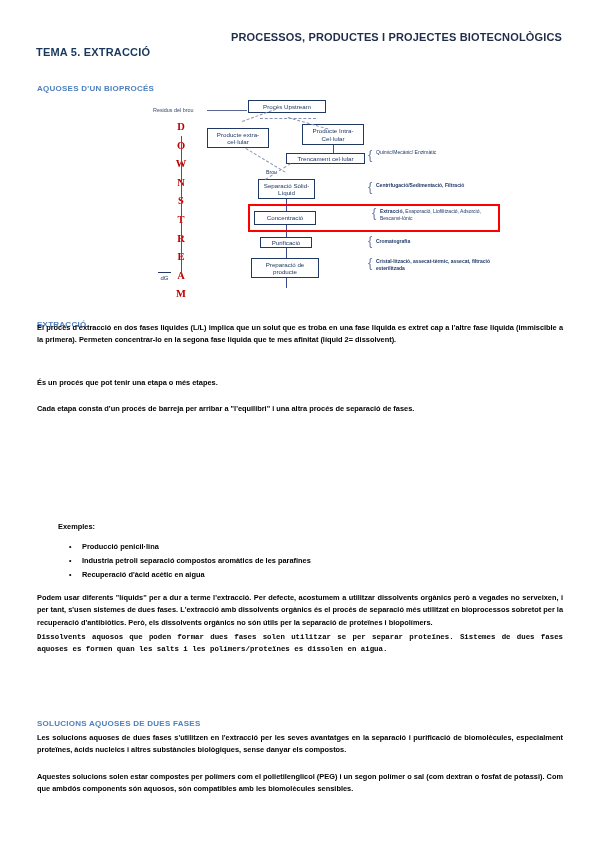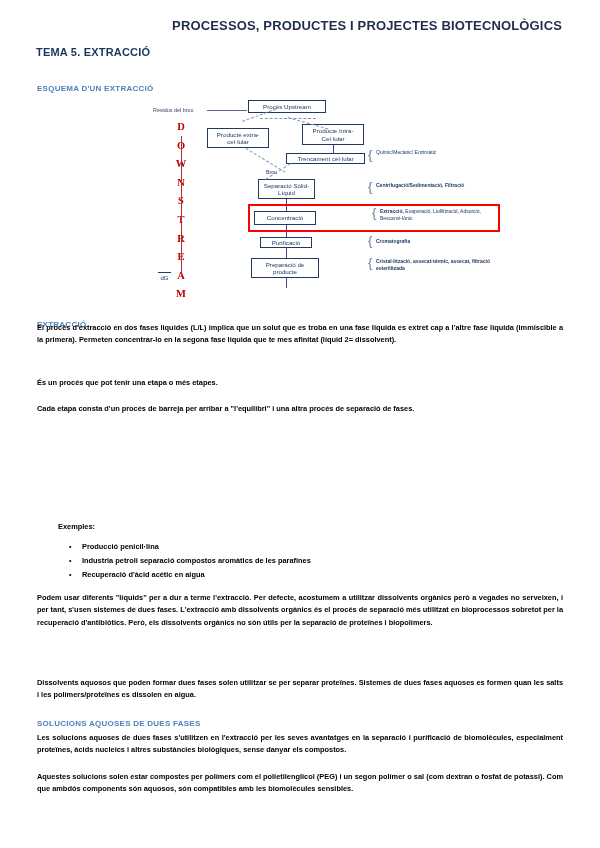--- a/index.html
+++ b/index.html
@@ -17,23 +17,23 @@
   }
   .page {
     position: relative;
     width: 600px;
     height: 848px;
     box-sizing: border-box;
     padding: 0;
   }
   .running-head {
     position: absolute;
-    top: 18px;
+    top: 31px;
     right: 38px;
-    font-size: 13px;
+    font-size: 11px;
     font-weight: bold;
     letter-spacing: 0.15px;
     color: #1f2d4a;
     white-space: nowrap;
   }
   .doc-title {
     position: absolute;
     top: 46px;
     left: 36px;
     font-size: 11px;
@@ -183,21 +183,21 @@
     font-size: 7px;
   }
 </style>
 </head>
 <body>
 
 <div class="page">
 
   <div class="running-head">PROCESSOS, PRODUCTES I PROJECTES BIOTECNOLÒGICS</div>
   <div class="doc-title">TEMA 5. EXTRACCIÓ</div>
-  <div class="sec-head" id="sec-esquema">ESQUEMA D'UN EXTRACCIÓ</div>
+  <div class="sec-head" id="sec-esquema">AQUOSES D'UN BIOPROCÉS</div>
 
   <div class="diagram">
 
     <div class="downstream">
       <div>D</div>
       <div>O</div>
       <div>W</div>
       <div>N</div>
       <div>S</div>
       <div>T</div>
@@ -271,19 +271,19 @@
   <div class="body-text" style="top:403px;">Cada etapa consta d'un procés de barreja per arribar a "l'equilibri" i una altra procés de separació de fases.</div>
 
   <div class="body-text" style="top:521px;padding-left:21px;">Exemples:</div>
   <ul class="examples" style="top:532px;">
     <li>Producció penicil·lina</li>
     <li>Industria petroli separació compostos aromàtics de les parafines</li>
     <li>Recuperació d'àcid acètic en aigua</li>
   </ul>
 
   <div class="body-text" style="top:592px;">Podem usar diferents "líquids" per a dur a terme l'extracció. Per defecte, acostumem a utilitzar dissolvents orgànics però a vegades no serveixen, i per tant, s'usen sistemes de dues fases. L'extracció amb dissolvents orgànics és el procés de separació més utilitzat en bioprocessos sobretot per la recuperació d'antibiòtics. Però, els dissolvents orgànics no són útils per la separació de proteïnes i biopolímers.</div>
-  <div class="body-text" style="top:677px;">Dissolvents aquosos que poden formar dues fases solen utilitzar se per separar proteïnes. Sistemes de dues fases aquoses es formen quan les salts i les polímers/proteïnes es dissolen en aigua.</div>
+  <div class="body-text" style="top:631px;font-family:Liberation Mono, monospace;">Dissolvents aquosos que poden formar dues fases solen utilitzar se per separar proteïnes. Sistemes de dues fases aquoses es formen quan les salts i les polímers/proteïnes es dissolen en aigua.</div>
 
   <div class="sec-head" style="top:719px;">SOLUCIONS AQUOSES DE DUES FASES</div>
   <div class="body-text" style="top:732px;">Les solucions aquoses de dues fases s'utilitzen en l'extracció per les seves avantatges en la separació i purificació de biomolècules, especialment proteïnes, àcids nucleics i altres substàncies biològiques, sense danyar els compostos.</div>
   <div class="body-text" style="top:771px;">Aquestes solucions solen estar compostes per polímers com el polietilenglicol (PEG) i un segon polímer o sal (com dextran o fosfat de potassi). Com que ambdós components són aquosos, són compatibles amb les biomolècules sensibles.</div>
 
 </div>
 
 </body></html>

